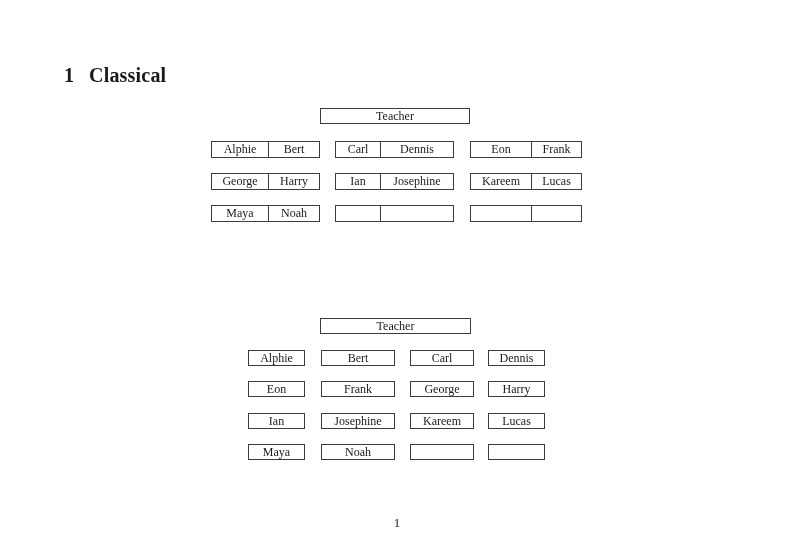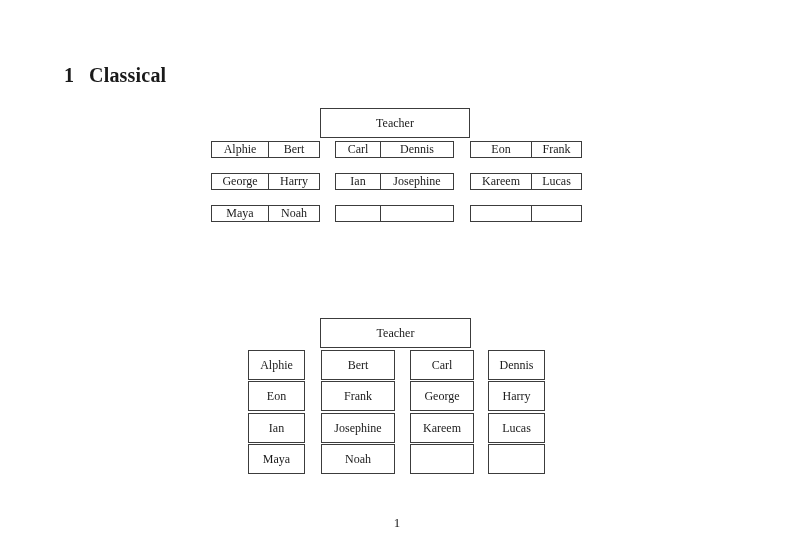--- a/index.html
+++ b/index.html
@@ -21,21 +21,21 @@
     white-space: nowrap;
   }
   .sec-num {
     display: inline-block;
     width: 25px;
   }
   .tbox {
     position: absolute;
     box-sizing: border-box;
     border: 1px solid #3c3c3c;
-    height: 30px;
+    height: 16px;
     display: flex;
     align-items: center;
     justify-content: center;
     font-size: 12px;
     line-height: 15px;
     background: #ffffff;
   }
   .desk {
     position: absolute;
     box-sizing: border-box;

